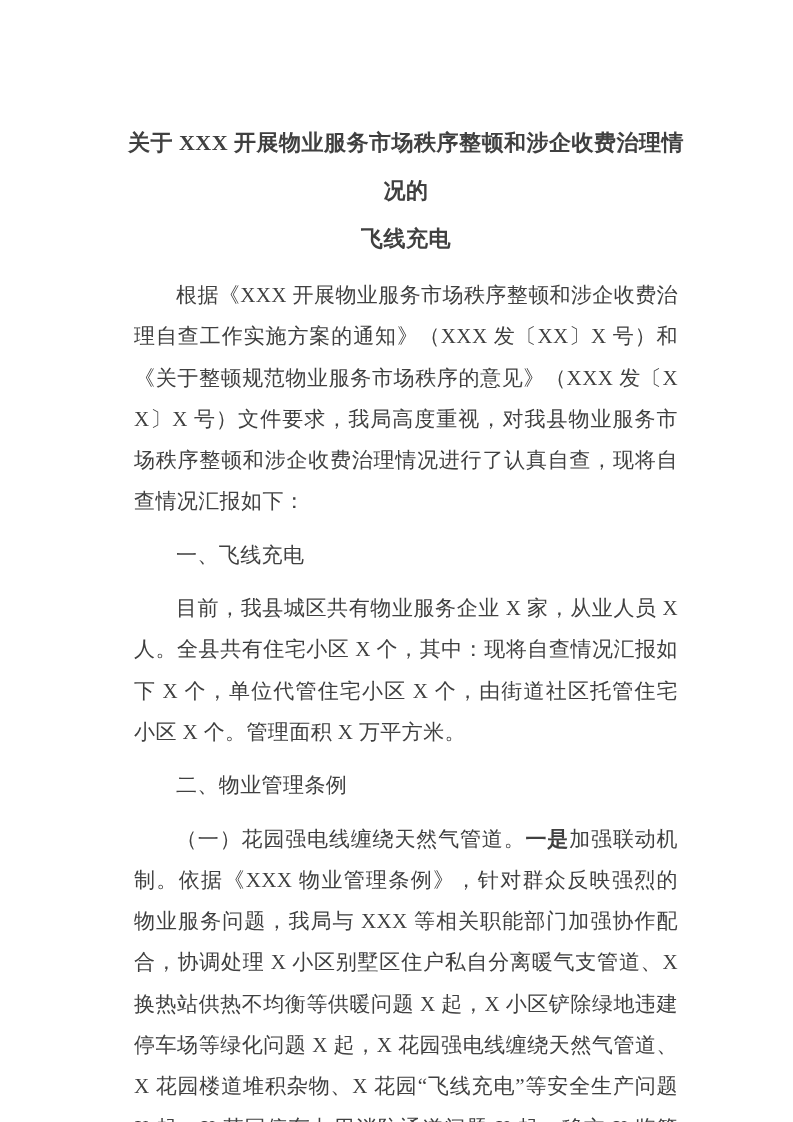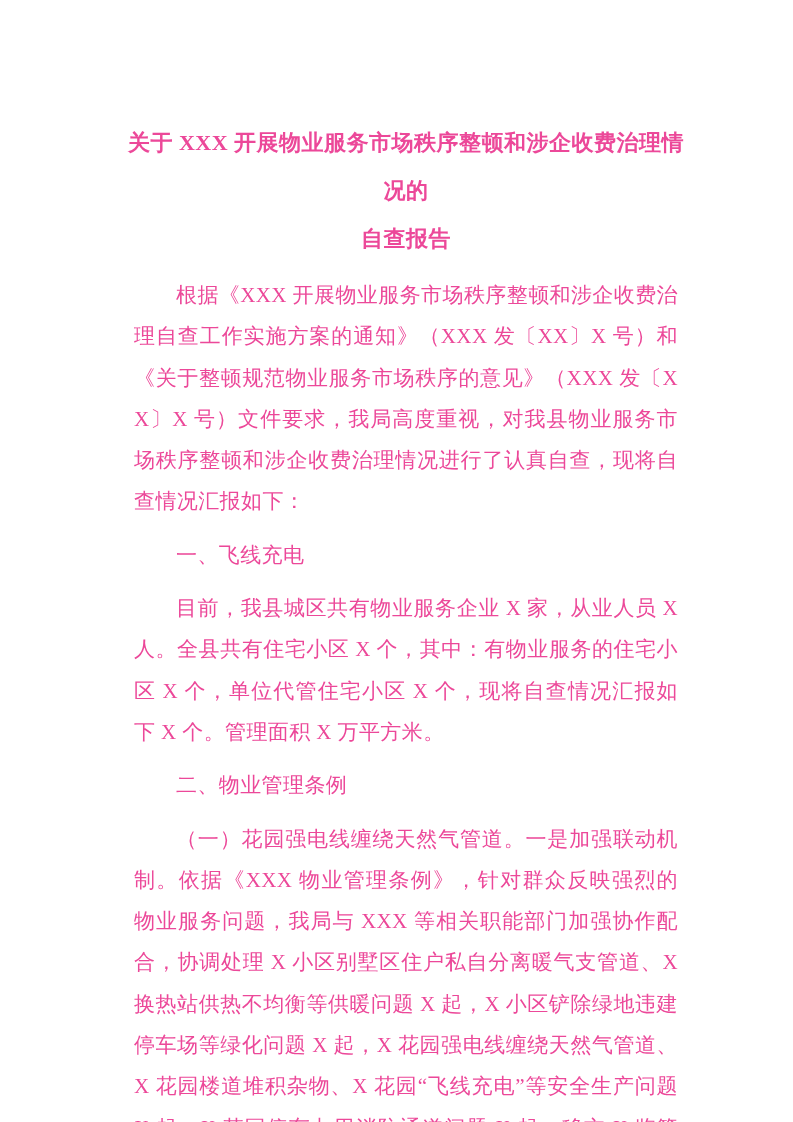--- a/index.html
+++ b/index.html
@@ -6,21 +6,21 @@
     margin: 0;
     padding: 0;
     background: #ffffff;
   }
   .page {
     position: relative;
     width: 793px;
     height: 1122px;
     margin: 0 auto;
     background: #ffffff;
-    color: #ec4899;
+    color: #404040;
     box-sizing: border-box;
     padding: 119px 103px 0 122px;
     overflow: hidden;
     font-family: "Liberation Serif", "DejaVu Serif", serif;
   }
   .doc-title {
     margin: 0 0 11px 0;
     font-size: 22px;
     font-weight: bold;
     line-height: 48px;
@@ -30,40 +30,40 @@
   .doc-body p {
     margin: 12px;
     font-size: 21px;
     line-height: 41.3px;
     text-align: justify;
     text-indent: 2em;
     letter-spacing: 0.4px;
     word-break: break-all;
   }
   .emphasis-bold {
-    font-weight: normal;
+    font-weight: bold;
   }
 </style>
 </head>
 <body>
 
 <div class="page">
 
   <h1 class="doc-title">
     <div>关于 XXX 开展物业服务市场秩序整顿和涉企收费治理情况的</div>
-    <div>自查报告</div>
+    <div>飞线充电</div>
   </h1>
 
   <div class="doc-body">
 
     <p>根据《XXX 开展物业服务市场秩序整顿和涉企收费治理自查工作实施方案的通知》（XXX 发〔XX〕X 号）和《关于整顿规范物业服务市场秩序的意见》（XXX 发〔XX〕X 号）文件要求，我局高度重视，对我县物业服务市场秩序整顿和涉企收费治理情况进行了认真自查，现将自查情况汇报如下：</p>
 
     <p>一、飞线充电</p>
 
-    <p>目前，我县城区共有物业服务企业 X 家，从业人员 X 人。全县共有住宅小区 X 个，其中：有物业服务的住宅小区 X 个，单位代管住宅小区 X 个，现将自查情况汇报如下 X 个。管理面积 X 万平方米。</p>
+    <p>目前，我县城区共有物业服务企业 X 家，从业人员 X 人。全县共有住宅小区 X 个，其中：现将自查情况汇报如下 X 个，单位代管住宅小区 X 个，由街道社区托管住宅小区 X 个。管理面积 X 万平方米。</p>
 
     <p>二、物业管理条例</p>
 
     <p><span>（一）花园强电线缠绕天然气管道。</span><span class="emphasis-bold">一是</span><span>加强联动机制。依据《XXX 物业管理条例》，针对群众反映强烈的物业服务问题，我局与 XXX 等相关职能部门加强协作配合，协调处理 X 小区别墅区住户私自分离暖气支管道、X 换热站供热不均衡等供暖问题 X 起，X 小区铲除绿地违建停车场等绿化问题 X 起，X 花园强电线缠绕天然气管道、X 花园楼道堆积杂物、X 花园“飞线充电”等安全生产问题 X 起，X 花园停车占用消防通道问题 X 起，移交 X 监管部门处理 X 花园等乱收费问</span></p>
 
   </div>
 
 </div>
 
 </body></html>

